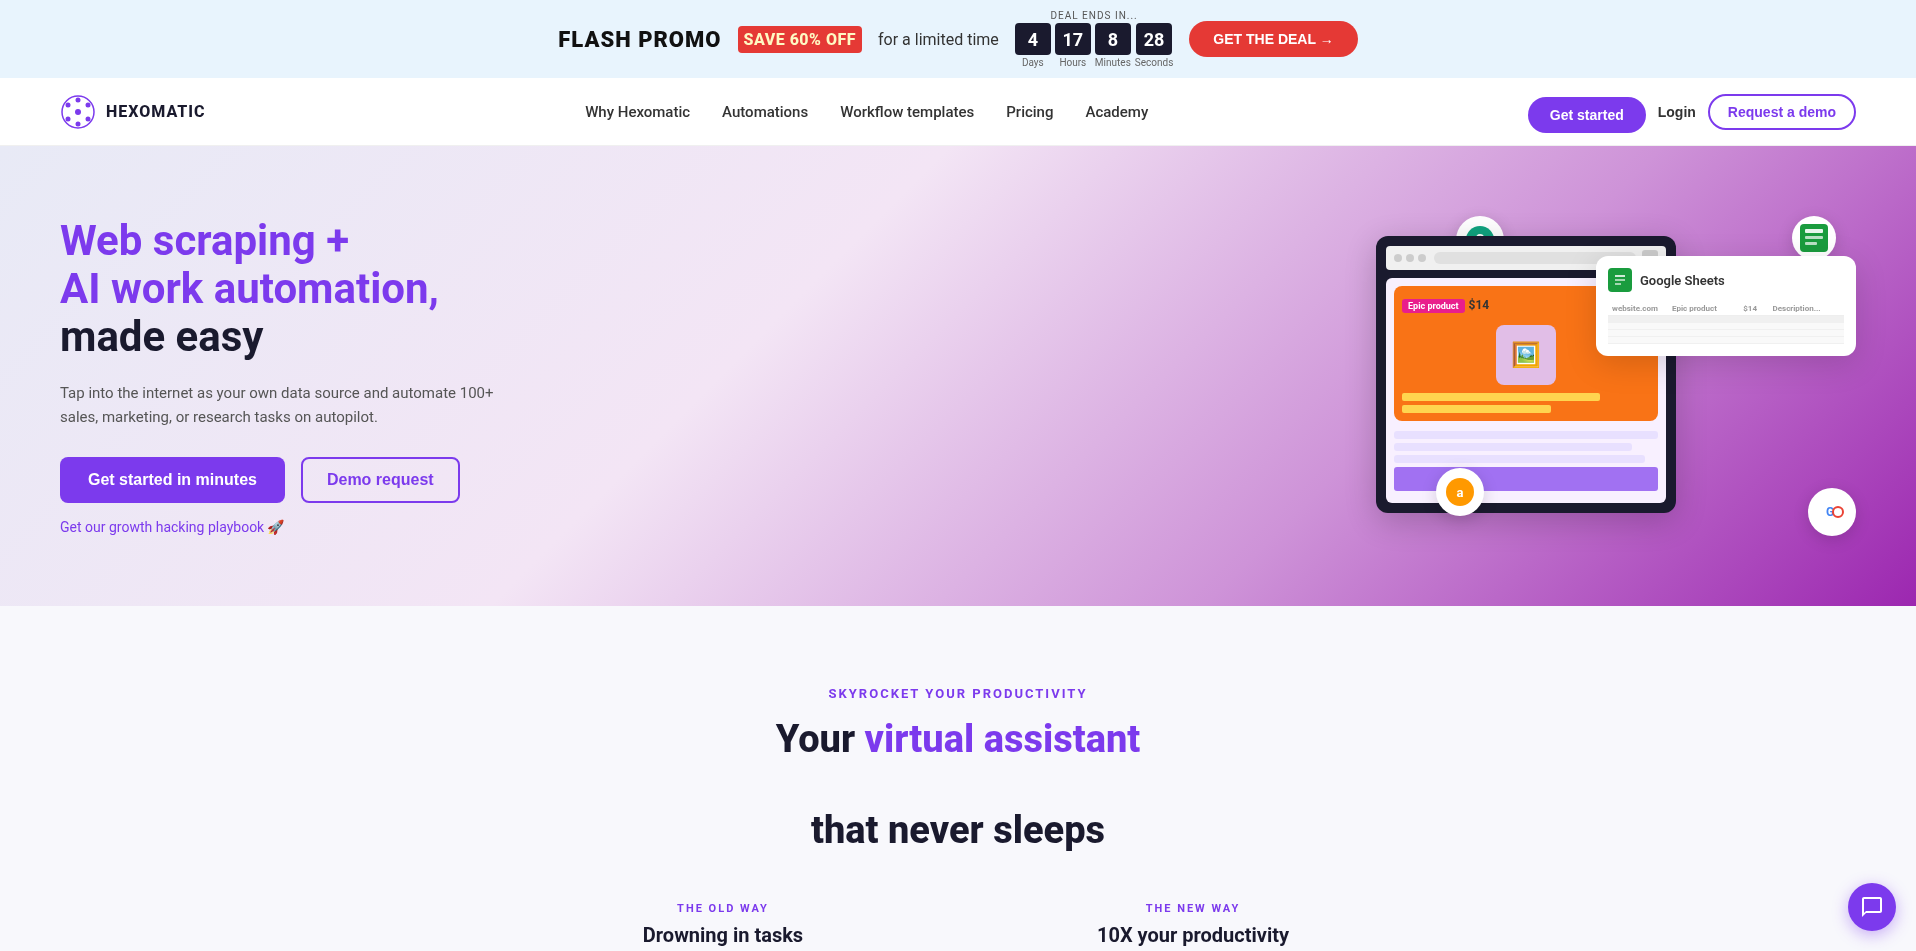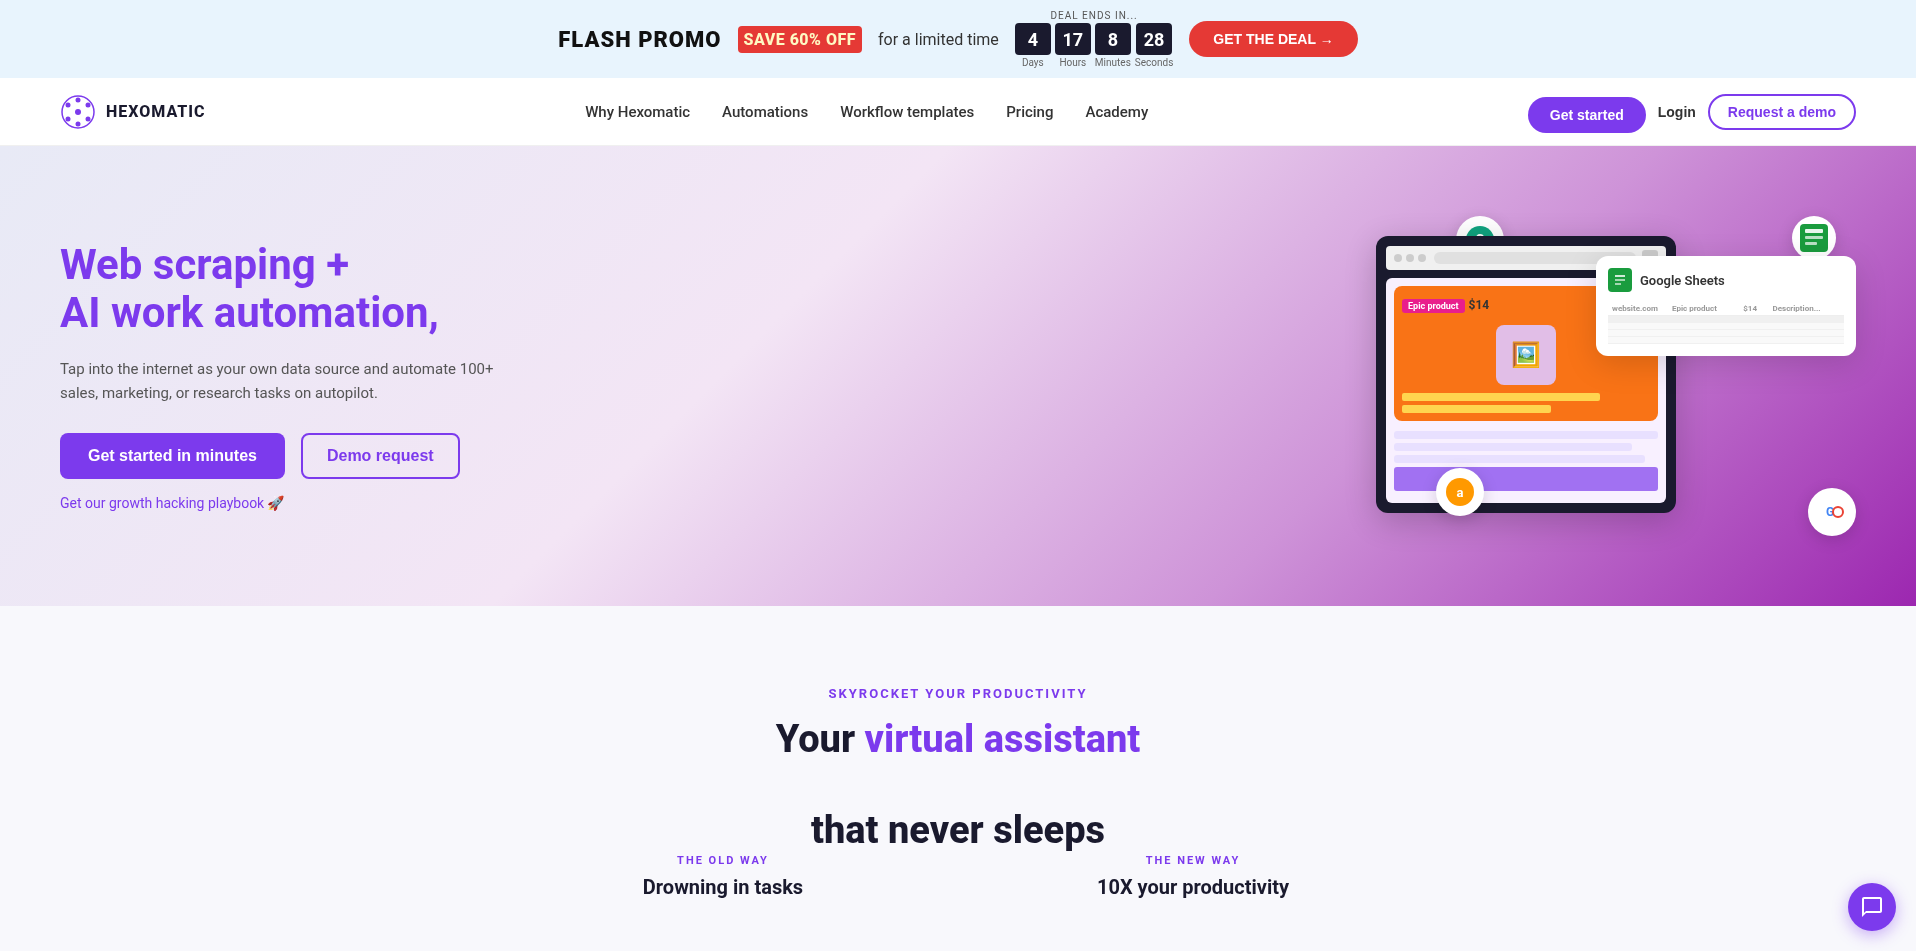--- a/index.html
+++ b/index.html
@@ -401,20 +401,21 @@
       letter-spacing: 2px;
       color: #7c3aed;
       text-transform: uppercase;
       margin-bottom: 16px;
     }
     .section-title {
       font-size: 38px;
       font-weight: 800;
       color: #1a1a2e;
       line-height: 1.2;
+      margin-bottom: 48px;
     }
     .section-title .purple { color: #7c3aed; }
 
     .comparison-grid {
       display: grid;
       grid-template-columns: 1fr 1fr;
       gap: 40px;
       max-width: 900px;
       margin: 0 auto;
     }
@@ -516,20 +517,21 @@
     <button class="btn-login">Login</button>
     <button class="btn-request-demo">Request a demo</button>
   </div>
 </nav>
 
 <section class="hero">
   <div class="hero-left">
     <h1 class="hero-title">
       <span class="purple">Web scraping +</span><br>
       <span class="purple">AI work automation,</span><br>
+      <span class="dark">made easy</span>
     </h1>
     <p class="hero-subtitle">Tap into the internet as your own data source and automate 100+ sales, marketing, or research tasks on autopilot.</p>
     <div class="hero-buttons">
       <button class="btn-hero-primary">Get started in minutes</button>
       <button class="btn-hero-secondary">Demo request</button>
     </div>
     <a href="#" class="hero-link">
       <span>Get our growth hacking playbook 🚀</span>
     </a>
   </div>

